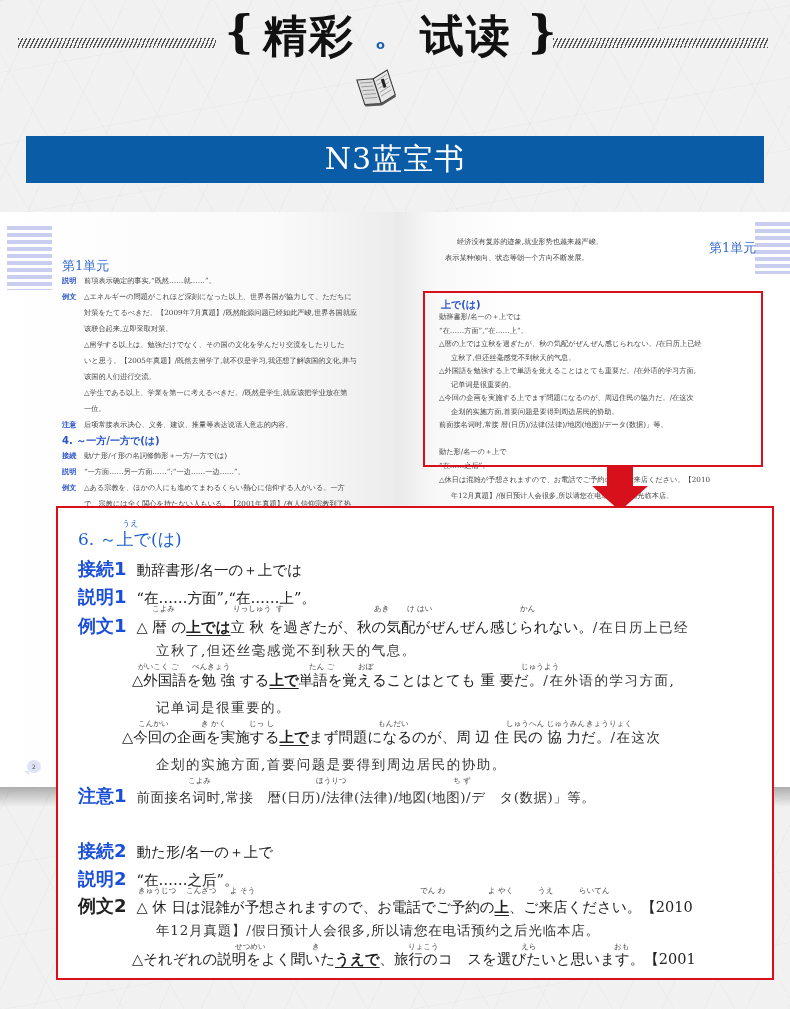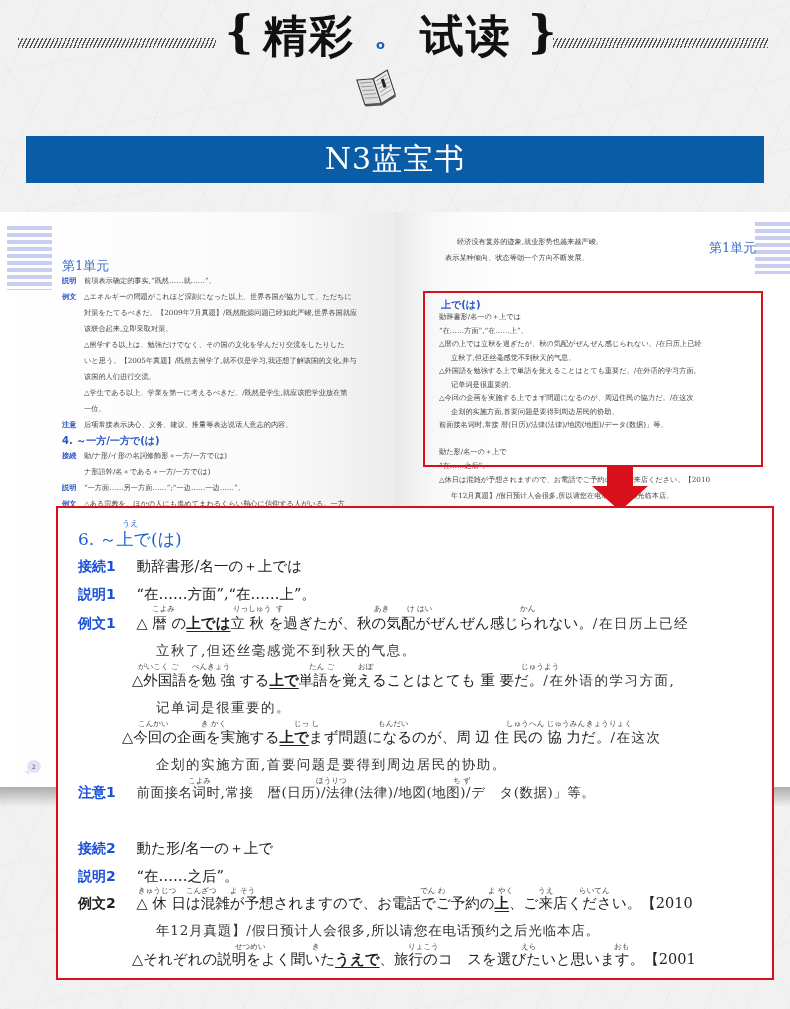--- a/index.html
+++ b/index.html
@@ -111,21 +111,21 @@
     background: #fff; border: 2px solid #d8101c;
   }
   .zp-title {
     position: absolute; left: 20px; top: 20px; font-size: 17px; color: #1a5fd0;
     font-family: "DejaVu Serif", serif;
   }
   .zp-title .ruby { position: absolute; left: 44px; top: -10px; font-size: 8px; color: #1a5fd0; }
   .row { position: absolute; left: 20px; font-size: 14.5px; white-space: nowrap; color: #222; }
   .row .label {
     display: inline-block; width: 54px; color: #1a4fd8; font-weight: bold;
-    font-family: "DejaVu Sans", sans-serif; font-size: 14px;
+    font-family: "DejaVu Sans", sans-serif; font-size: 18px;
   }
   .row .label.dark { color: #222; }
   .indent { position: absolute; font-size: 14.5px; white-space: nowrap; color: #222; }
   .cn { font-size: 13.5px; color: #333; letter-spacing: 1.5px; }
   .ul { text-decoration: underline; text-underline-offset: 3px; font-weight: bold; }
   .furi { position: absolute; font-size: 7.5px; color: #444; white-space: nowrap; }
 </style>
 </head>
 <body>
 
@@ -180,21 +180,20 @@
       <div class="sm"><span class="lbl"></span><span>该国的人们进行交流。</span></div>
       <div class="sm"><span class="lbl"></span><span>△学生である以上、学業を第一に考えるべきだ。/既然是学生,就应该把学业放在第</span></div>
       <div class="sm"><span class="lbl"></span><span>一位。</span></div>
       <div class="sm"><span class="lbl">注意</span><span>后项常接表示决心、义务、建议、推量等表达说话人意志的内容。</span></div>
     </div>
 
     <div class="blk small-h" style="left:62px;top:222px;">4. ～一方/一方で(は)</div>
 
     <div class="blk" style="left:62px;top:236px;">
       <div class="sm"><span class="lbl">接続</span><span>動/ナ形/イ形の名詞修飾形＋一方/一方で(は)</span></div>
-      <div class="sm"><span class="lbl"></span><span>ナ形語幹/名＋である＋一方/一方で(は)</span></div>
       <div class="sm"><span class="lbl">説明</span><span>“一方面……另一方面……”;“一边……一边……”。</span></div>
       <div class="sm"><span class="lbl">例文</span><span>△ある宗教を、ほかの人にも進めてまわるくらい熱心に信仰する人がいる。一方</span></div>
       <div class="sm"><span class="lbl"></span><span>で、宗教には全く関心を持たない人もいる。【2001年真題】/有人信仰宗教到了热</span></div>
     </div>
 
     <div class="page-badge">2</div>
   </div>
 
   <div class="page-right">
     <div class="stripes right" style="left:360px;"></div>
@@ -269,21 +268,21 @@
   <div class="furi" style="left:251px;top:154px;">たん ご</div>
   <div class="furi" style="left:300px;top:154px;">おぼ</div>
   <div class="furi" style="left:463px;top:154px;">じゅうよう</div>
   <div class="indent" style="left:74px;top:163px;">
     <span>△外国語を勉 強 する</span><span class="ul">上で</span><span>単語を覚えることはとても 重 要だ。</span><span class="cn">/在外语的学习方面,</span>
   </div>
   <div class="indent cn" style="left:98px;top:191px;">记单词是很重要的。</div>
 
   <div class="furi" style="left:80px;top:211px;">こんかい</div>
   <div class="furi" style="left:143px;top:211px;">き かく</div>
-  <div class="furi" style="left:191px;top:211px;margin-left:45px;">じっ し</div>
+  <div class="furi" style="left:191px;top:211px;">じっ し</div>
   <div class="furi" style="left:320px;top:211px;">もんだい</div>
   <div class="furi" style="left:448px;top:211px;">しゅうへん じゅうみん</div>
   <div class="furi" style="left:528px;top:211px;">きょうりょく</div>
   <div class="indent" style="left:64px;top:220px;">
     <span>△今回の企画を実施する</span><span class="ul">上で</span><span>まず問題になるのが、周 辺 住 民の 協 力だ。</span><span class="cn">/在这次</span>
   </div>
   <div class="indent cn" style="left:98px;top:248px;">企划的实施方面,首要问题是要得到周边居民的协助。</div>
 
   <div class="furi" style="left:130px;top:268px;">こよみ</div>
   <div class="furi" style="left:258px;top:268px;">ほうりつ</div>

